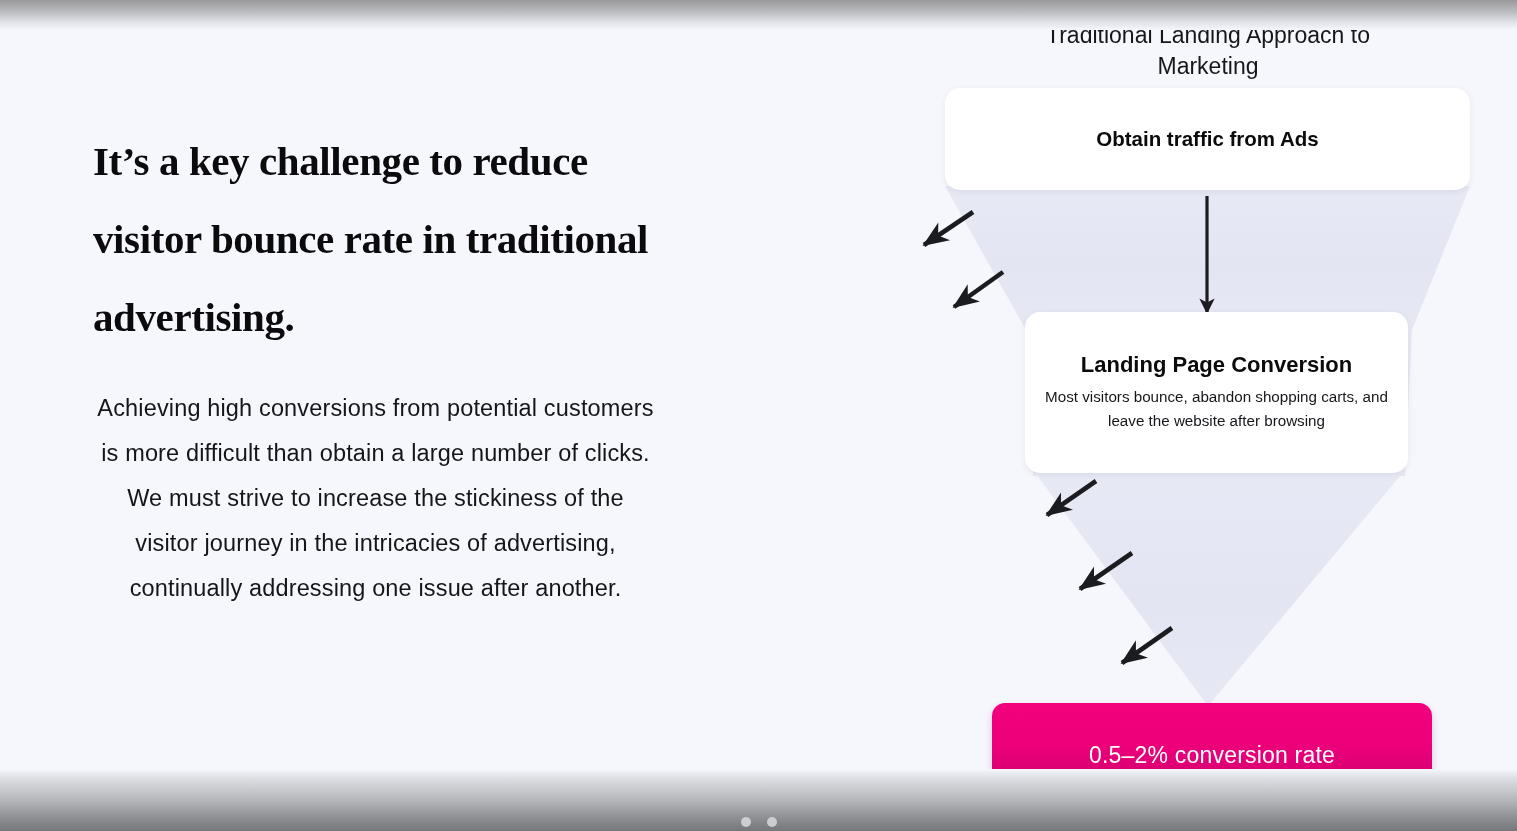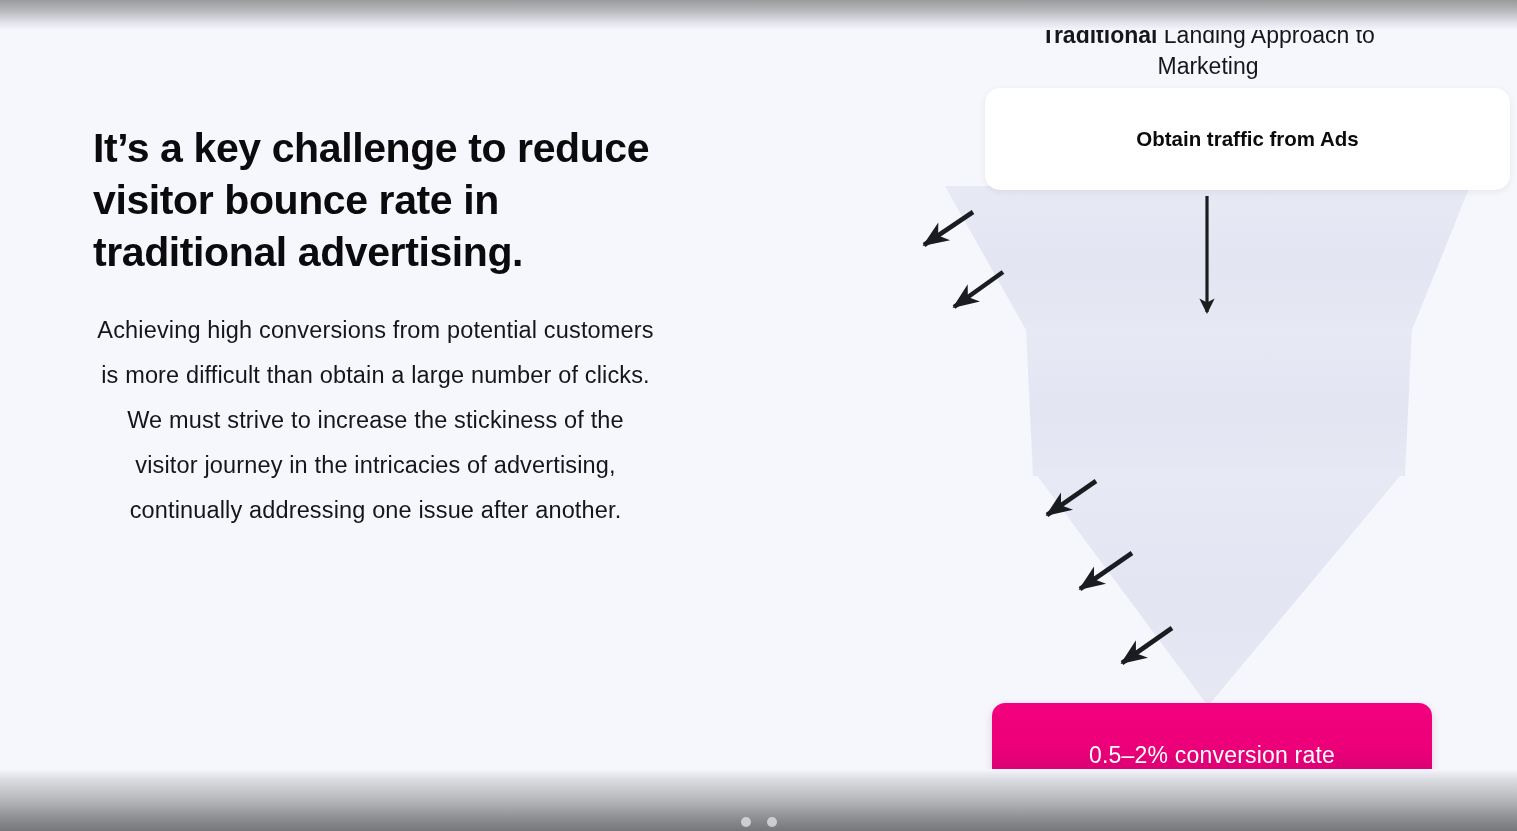--- a/index.html
+++ b/index.html
@@ -59,27 +59,28 @@
   
   #left-col {
     position: absolute;
     left: 93px;
     top: 122px;
     width: 580px;
     z-index: 10;
   }
   #headline {
     font-size: 41px;
-    line-height: 52px;
+    line-height: 78px;
     font-weight: 700;
     color: #0b0b0d;
     letter-spacing: -0.4px;
     margin: 0 0 30px 0;
     font-stretch: condensed;
     max-width: 575px;
+    font-family: Liberation Serif, serif;
   }
   #body-copy {
     font-size: 23.5px;
     line-height: 45px;
     font-weight: 400;
     color: #15161a;
     margin: 0;
     letter-spacing: 0.15px;
     max-width: 565px;
     text-align: center;
@@ -98,42 +99,41 @@
     position: absolute;
     left: 108px;
     top: 20px;
     width: 400px;
     text-align: center;
     font-size: 23px;
     line-height: 31px;
     color: #16171b;
     font-weight: 400;
   }
-  #funnel-title .strong { font-weight: 700; }
+  #funnel-title .strong { font-weight: 400; }
 
   
   #funnel-shape {
     position: absolute;
     left: 0; top: 0;
     width: 617px; height: 831px;
     z-index: 1;
   }
 
   .f-card {
     position: absolute;
     background: #ffffff;
     border-radius: 15px;
     box-shadow: 0 2px 7px rgba(40,44,70,0.07);
     z-index: 3;
     display: flex;
     flex-direction: column;
     align-items: center;
     justify-content: center;
     text-align: center;
-    margin-left: 40px;
   }
   #card-top {
     left: 45px; top: 88px;
     width: 525px; height: 102px;
   }
   #card-top .t {
     font-size: 20.5px;
     font-weight: 700;
     color: #0b0b0d;
   }
@@ -219,20 +219,24 @@
       <line x1="103" y1="272" x2="54" y2="307" stroke="#1b1c20" stroke-width="4.6" marker-end="url(#arrowHeadDiag)"></line>
       <line x1="196" y1="481" x2="147" y2="515" stroke="#1b1c20" stroke-width="4.6" marker-end="url(#arrowHeadDiag)"></line>
       <line x1="232" y1="553" x2="180" y2="589" stroke="#1b1c20" stroke-width="4.6" marker-end="url(#arrowHeadDiag)"></line>
       <line x1="272" y1="628" x2="222" y2="663" stroke="#1b1c20" stroke-width="4.6" marker-end="url(#arrowHeadDiag)"></line>
     </svg>
 
     <div id="card-top" class="f-card">
       <div class="t">Obtain traffic from Ads</div>
     </div>
 
+    <div id="card-mid" class="f-card">
+      <div class="t">Landing Page Conversion</div>
+      <div class="s">Most visitors bounce, abandon shopping carts, and leave the website after browsing</div>
+    </div>
 
     <div id="conversion-bar">
       <span class="t">0.5–2% conversion rate</span>
     </div>
 
   </div>
 
   <div class="bar-top"></div>
   <div class="bar-bottom"></div>
   <div class="page-dots">

